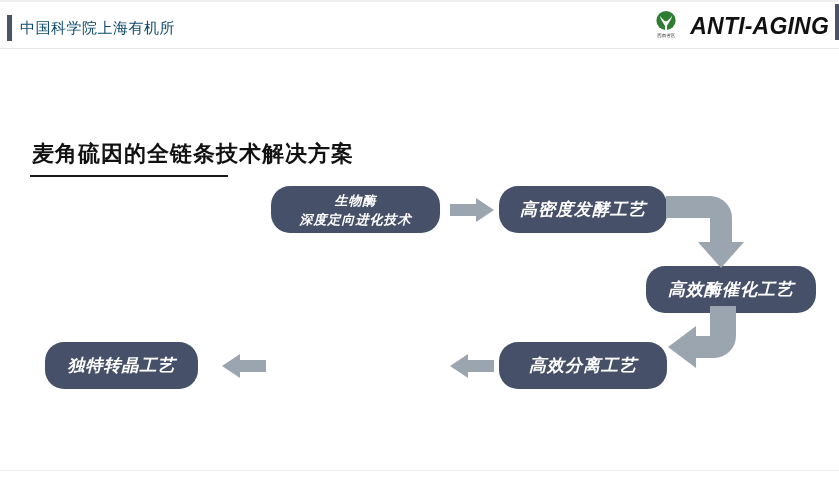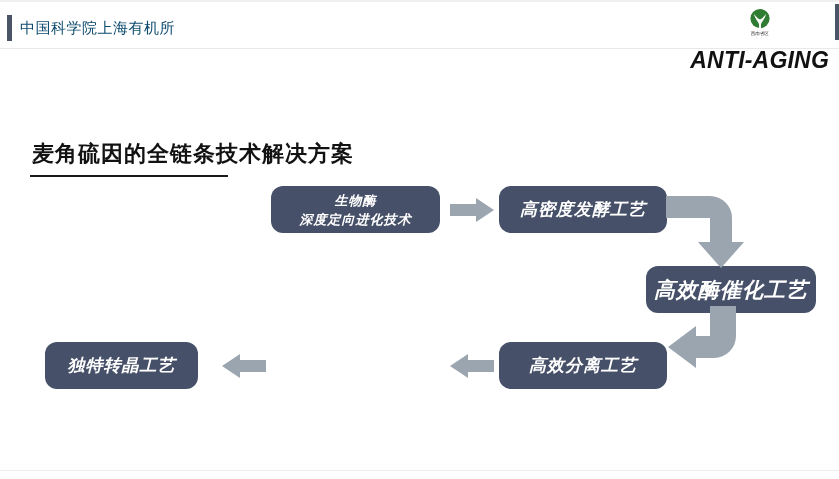--- a/index.html
+++ b/index.html
@@ -54,21 +54,20 @@
     width: 839px; height: 1px;
     background: #e9e9e9;
   }
   .brand {
     position: absolute;
     right: 10px; top: 6px;
     height: 36px;
     display: flex;
     align-items: center;
     gap: 7px;
-    flex-direction: column;
   }
   .brand-logo {
     position: relative;
     width: 34px; height: 32px;
     display: flex;
     flex-direction: column;
     align-items: center;
     justify-content: flex-start;
   }
   .brand-mark {
@@ -127,21 +126,21 @@
     font-style: italic;
     color: #121212;
     letter-spacing: 1px;
     white-space: nowrap;
   }
 
   
   .node {
     position: absolute;
     background: #465068;
-    border-radius: 12px;
+    border-radius: 19px;
     color: #ffffff;
     font-weight: bold;
     font-style: italic;
     display: flex;
     flex-direction: column;
     align-items: center;
     justify-content: center;
     text-align: center;
     letter-spacing: 1px;
     box-sizing: border-box;
@@ -156,21 +155,21 @@
     line-height: 19px;
   }
   #node-fermentation {
     left: 499px; top: 186px;
     width: 168px; height: 47px;
     font-size: 17px;
   }
   #node-catalysis {
     left: 646px; top: 266px;
     width: 170px; height: 47px;
-    font-size: 21px;
+    font-size: 17px;
   }
   #node-separation {
     left: 499px; top: 342px;
     width: 168px; height: 47px;
     font-size: 17px;
   }
   #node-crystallization {
     left: 271px; top: 342px;
     width: 169px; height: 47px;
     font-size: 17px;

